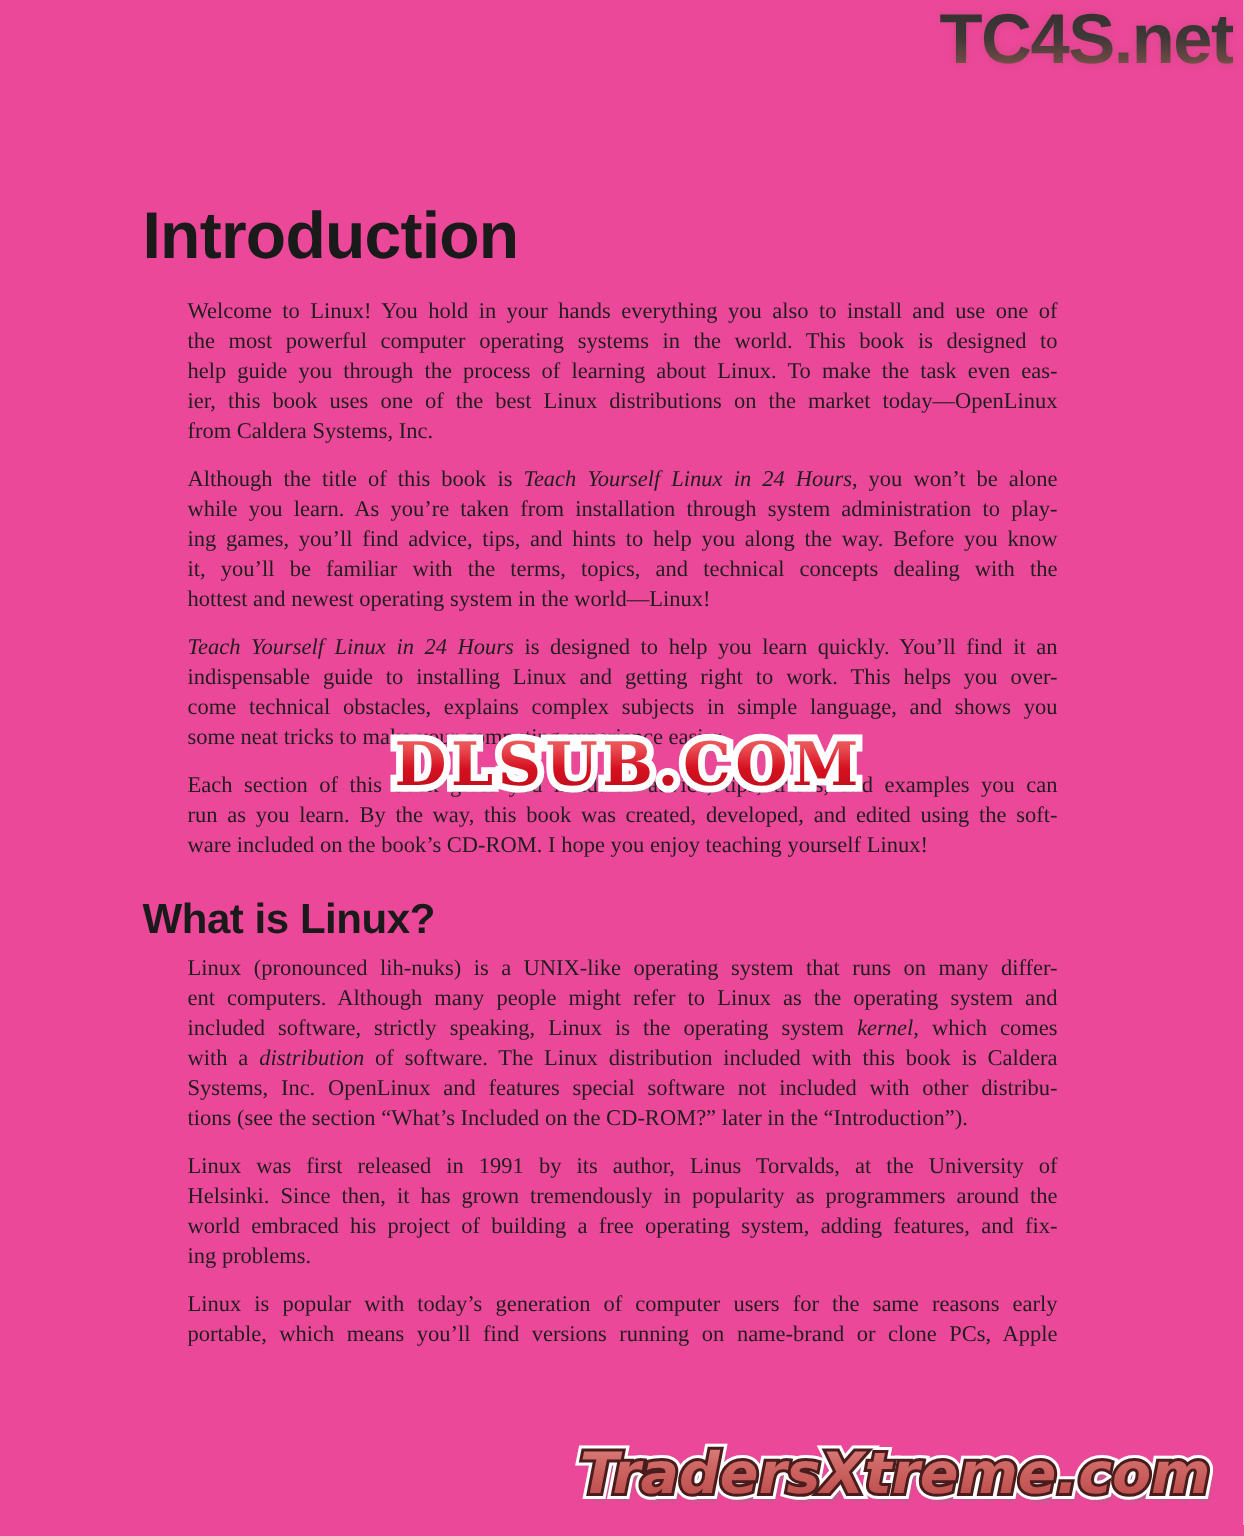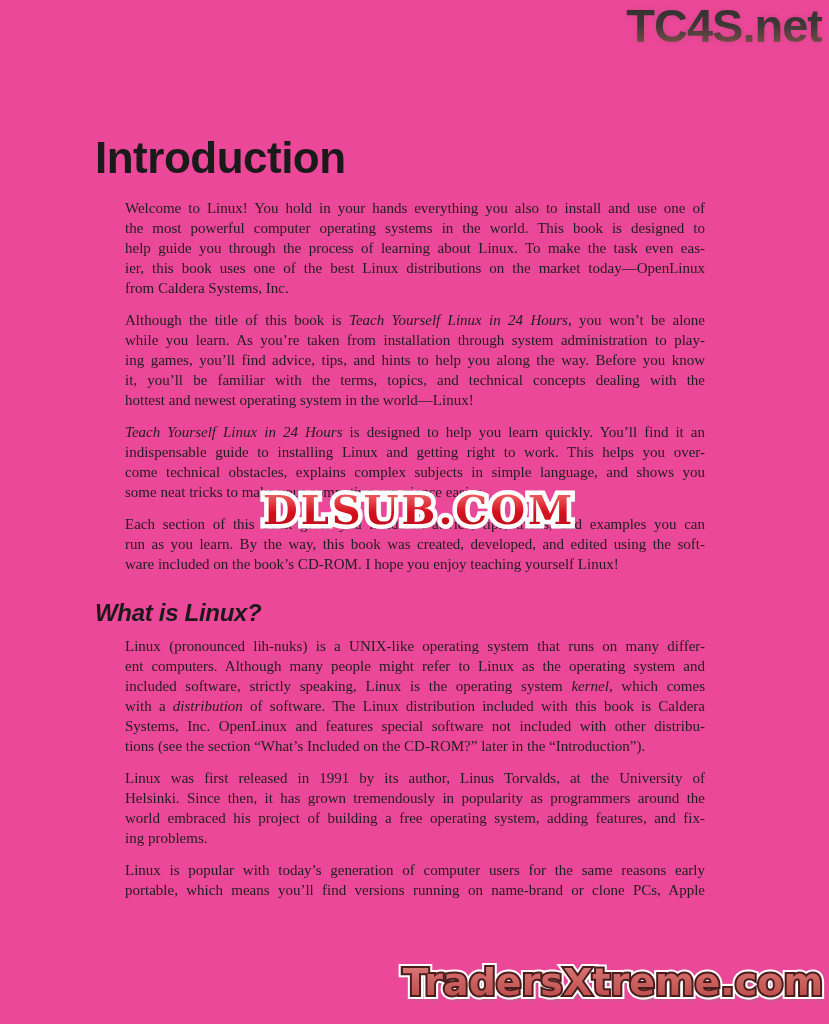--- a/index.html
+++ b/index.html
@@ -12,21 +12,21 @@
         font-size:47px;letter-spacing:-1px;line-height:1;}
   .tc4s span{background:linear-gradient(180deg,#2e2c2c 0%,#3b3838 48%,#6b4a45 76%,#9c6c62 100%);
         -webkit-background-clip:text;background-clip:text;color:transparent;
         text-shadow:0 0 6px rgba(90,60,55,0.18);}
 
   
   .doc{position:absolute;left:95px;top:0;width:612px;}
   .h1{margin:134px 0 0 0;font-family:"Liberation Sans",sans-serif;font-weight:bold;
       font-size:44px;line-height:48px;letter-spacing:-0.5px;color:#1a1a1a;}
   .h2{margin:22px 0 0 0;font-family:"Liberation Sans",sans-serif;font-weight:bold;
-      font-size:24px;line-height:34px;letter-spacing:-0.3px;color:#1a1a1a;font-style:italic;}
+      font-size:28px;line-height:34px;letter-spacing:-0.3px;color:#1a1a1a;}
   .paras{margin-left:30px;width:580px;font-size:15px;line-height:20px;}
   .sec-intro .paras{margin-top:16px;}
   .sec-what .paras{margin-top:6px;}
   .para{margin:0 0 12px 0;}
   .para:last-child{margin-bottom:0;}
   .ln{white-space:nowrap;text-align:justify;text-align-last:justify;}
   .ln.last{text-align:left;text-align-last:left;}
   .ln i{font-style:italic;}
 
   
@@ -36,21 +36,21 @@
   .dlsub span{position:absolute;left:0;top:0;white-space:nowrap;}
   .dlsub .w-outline{-webkit-text-stroke:9px #ffffff;color:#ffffff;
          text-shadow:3px 4px 3px rgba(140,140,140,0.55);}
   .dlsub .w-fill{background:linear-gradient(180deg,#f0716b 0%,#e84a50 28%,#d5101f 55%,#b50d1a 100%);
          -webkit-background-clip:text;background-clip:text;color:transparent;}
 
   
   .traders{position:absolute;top:956px;right:6px;z-index:5;height:56px;
          font-family:"DejaVu Sans",sans-serif;font-weight:bold;font-size:38px;
          letter-spacing:0;line-height:52px;}
-  .traders span{position:absolute;right:0;top:0;white-space:nowrap;}
+  .traders span{position:absolute;right:16px;top:0;white-space:nowrap;font-style:italic;}
   .traders .t-white{-webkit-text-stroke:8px #ffffff;color:#ffffff;
          text-shadow:3px 5px 3px rgba(125,125,125,0.6);}
   .traders .t-dark{-webkit-text-stroke:4px #4a1c1c;color:#4a1c1c;}
   .traders .t-fill{background:linear-gradient(180deg,#e2908d 0%,#d06a68 35%,#c25553 70%,#b84c4c 100%);
          -webkit-background-clip:text;background-clip:text;color:transparent;}
 </style>
 </head>
 <body>
 
 <div class="page">

